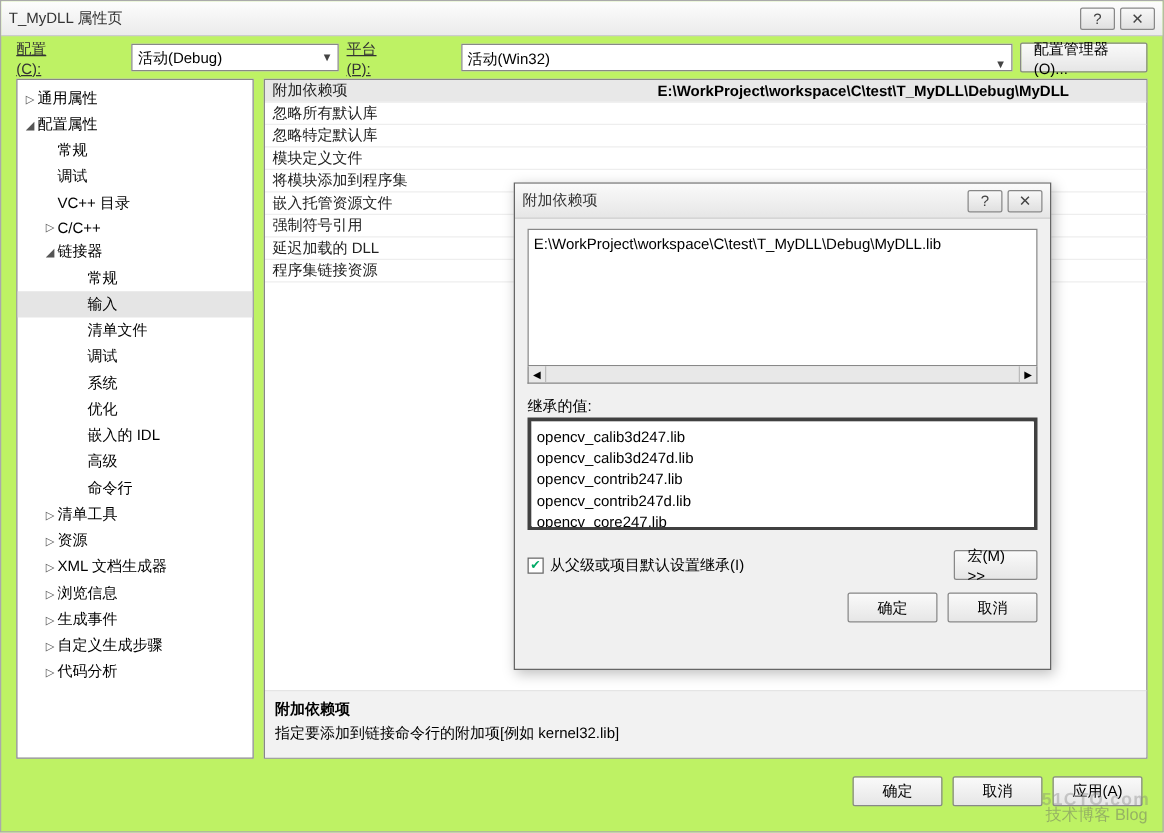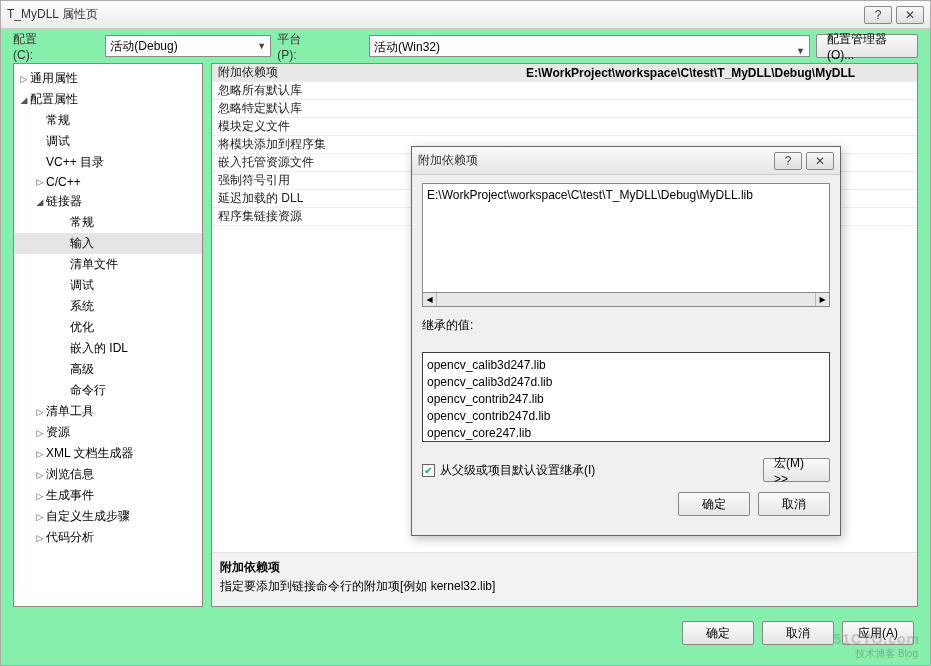--- a/index.html
+++ b/index.html
@@ -1,23 +1,23 @@
 <!DOCTYPE html>
 <html><head>
 <meta charset="utf-8">
 <style>
 * { box-sizing: border-box; font-family: "Microsoft YaHei", "Segoe UI", Tahoma, sans-serif; font-size: 12px; }
 body { margin: 0; padding: 0; background: #fff; width: 931px; height: 666px; overflow: hidden; }
-.main-window { width: 931px; height: 666px; background: #86efac; border: 1px solid #aaa; position: relative; }
+.main-window { width: 931px; height: 666px; background: #bef264; border: 1px solid #aaa; position: relative; }
 .titlebar { height: 28px; background: linear-gradient(#fdfdfd,#ebebeb); border-bottom: 1px solid #ccc; display: flex; align-items: center; padding: 0 6px; }
 .titlebar-title { flex: 1; color: #333; }
 .win-btns { display: flex; gap: 4px; }
 .win-btn { width: 28px; height: 18px; border: 1px solid #888; border-radius: 2px; background: linear-gradient(#f8f8f8,#e0e0e0); display: flex; align-items: center; justify-content: center; font-size: 10px; color: #444; cursor: default; }
 .toolbar { height: 34px; display: flex; align-items: center; padding: 4px 12px; gap: 6px; }
-.toolbar label { color: #333; }
+.toolbar label { color: #333; text-decoration: underline; }
 .combo { height: 22px; border: 1px solid #888; background: #fff; display: inline-flex; align-items: center; padding: 0 4px; position: relative; margin-left: 46px; }
 .combo .arrow { margin-left: auto; font-size: 9px; color: #444; }
 .combo1 { width: 180px; }
 .combo2 { width: 480px; align-items: flex-end; }
 .btn { height: 24px; padding: 0 10px; border: 1px solid #888; background: linear-gradient(#fafafa,#e6e6e6); border-radius: 2px; display: inline-flex; align-items: center; cursor: default; }
 .content { display: flex; padding: 0 12px 8px 12px; gap: 8px; height: 552px; }
 .tree-panel { width: 190px; border: 1px solid #888; background: #fff; overflow: auto; padding: 4px 0; }
 .tree-item { padding: 2px 4px; display: flex; align-items: center; white-space: nowrap; cursor: default; }
 .tree-item .exp { width: 12px; display: inline-block; text-align: center; font-size: 9px; color: #555; }
 .tree-item.selected { background: #e5e5e5; }
@@ -34,32 +34,32 @@
 .bottom-bar .btn { width: 72px; justify-content: center; }
 
 
 .modal { position: absolute; left: 410px; top: 145px; width: 430px; height: 390px; background: #f0f0f0; border: 1px solid #666; box-shadow: 2px 3px 10px rgba(0,0,0,0.25); display: flex; flex-direction: column; }
 .modal .titlebar { background: linear-gradient(#fafafa,#e6e6e6); }
 .modal-body { flex: 1; padding: 8px 10px; display: flex; flex-direction: column; }
 .textbox { border: 1px solid #888; background: #fff; height: 110px; padding: 4px; overflow: auto; font-size: 12px; color: #000; }
 .scroll-h { height: 14px; border: 1px solid #888; border-top: none; background: #e8e8e8; display: flex; }
 .scroll-h .sbtn { width: 14px; border-right: 1px solid #bbb; display:flex; align-items:center; justify-content:center; font-size:8px; }
 .scroll-h .sbtn:last-child { border-left:1px solid #bbb; border-right:none; margin-left:auto; }
-.inherit-label { margin: 10px 0 18px 0; }
-.listbox { border: 1px solid #404040; background: #fff; height: 90px; padding: 4px; overflow: auto; }
+.inherit-label { margin: 10px 0 0 0; }
+.listbox { border: 3px solid #404040; background: #fff; height: 90px; padding: 4px; overflow: auto; }
 .listbox div { line-height: 17px; }
 .modal-row { display: flex; align-items: center; margin-top: 16px; }
 .check { width: 13px; height: 13px; border: 1px solid #666; background: #fff; display: inline-flex; align-items: center; justify-content: center; margin-right: 5px; font-size: 10px; color: #0a6; }
 .modal-row .spacer { flex: 1; }
 .modal-buttons { display: flex; justify-content: flex-end; gap: 8px; margin-top: 10px; }
 .modal-buttons .btn { width: 72px; justify-content: center; }
 .macro-btn { width: 67px; justify-content: center; }
 
 .watermark { position: absolute; right: 10px; bottom: 18px; font-size: 14px; font-weight: bold; color: rgba(120,120,120,0.35); font-family: Arial, sans-serif; letter-spacing: 1px; }
-.watermark2 { position: absolute; right: 12px; bottom: 4px; font-size: 10px; color: rgba(100,100,100,0.45); }
+.watermark2 { position: absolute; right: 12px; bottom: 4px; font-size: 13px; color: rgba(100,100,100,0.45); }
 </style>
 </head>
 <body>
 
 <div class="main-window">
   <div class="titlebar">
     <span class="titlebar-title">T_MyDLL 属性页</span>
     <div class="win-btns">
       <div class="win-btn">
           <span>?</span>

